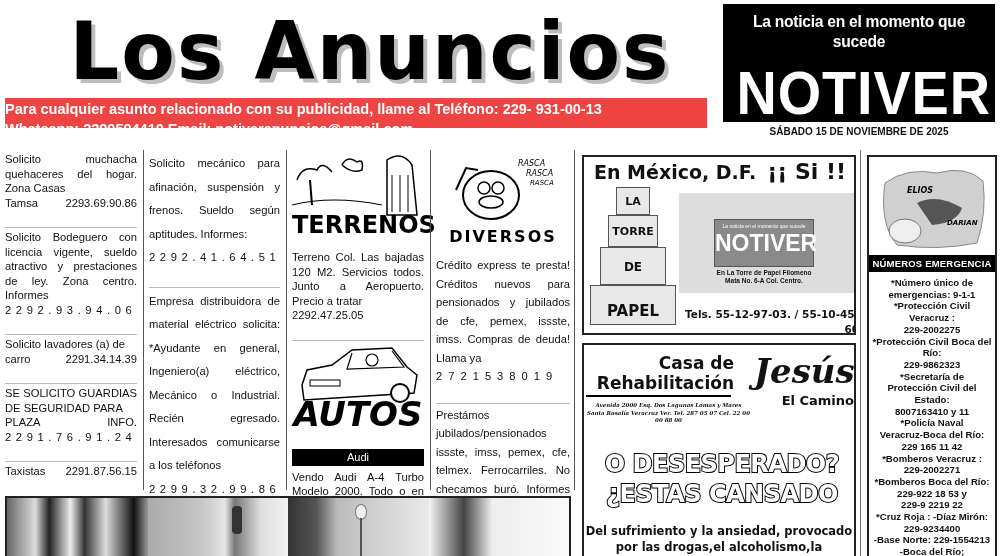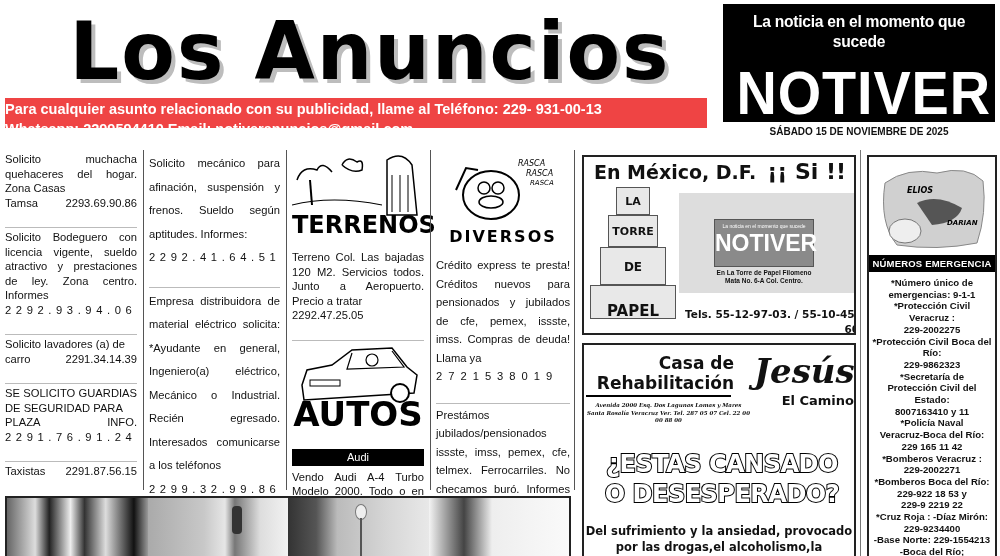--- a/index.html
+++ b/index.html
@@ -177,21 +177,21 @@
   </div>
 
   <div class="section-art" style="height:104px; margin-top:4px;">
     <svg width="132" height="62" viewBox="0 0 132 62">
       <path d="M10 40 L15 25 L40 20 L60 5 L100 3 L115 22 L125 30 L122 48 L12 55 Z" fill="#fff" stroke="#000" stroke-width="1.5"></path>
       <path d="M60 8 L55 24 L112 22 L100 6" fill="none" stroke="#000" stroke-width="1.2"></path>
       <circle cx="80" cy="15" r="6" fill="#fff" stroke="#000" stroke-width="1.2"></circle>
       <ellipse cx="108" cy="48" rx="9" ry="9" fill="#fff" stroke="#000" stroke-width="2"></ellipse>
       <rect x="18" y="35" width="30" height="6" fill="none" stroke="#000"></rect>
     </svg>
-    <div class="section-word" style="top:62px; font-size:34px;">AUTOS</div>
+    <div class="section-word" style="top:62px; font-size:34px;font-style:italic;">AUTOS</div>
   </div>
   <div class="audi-bar">Audi</div>
   <div class="ad">
     <span>Vendo Audi A-4 Turbo Modelo 2000. Todo o en partes $30,000 falla motor</span>
     <div>2291.76.91.17</div>
   </div>
 </div>
 <div class="col-sep" style="left:430px;"></div>
 
 <div class="col col4" style="left:436px; width:134px;">
@@ -220,21 +220,21 @@
 </div>
 <div class="col-sep" style="left:574px;"></div>
 
 <div class="ad-box" style="left:582px; top:155px; width:274px; height:180px;">
   <div class="torre-title">En México, D.F.</div>
   <div class="torre-si">¡¡ Si !!</div>
   <div class="tower">
     <div class="tower-tier" style="left:22px; top:0; width:34px; height:28px; font-size:11px; line-height:28px;">LA</div>
     <div class="tower-tier" style="left:14px; top:28px; width:50px; height:32px; font-size:11px; line-height:32px;">TORRE</div>
     <div class="tower-tier" style="left:6px; top:60px; width:66px; height:38px; font-size:12px; line-height:38px;">DE</div>
-    <div class="tower-tier" style="left:-4px; top:98px; width:86px; height:34px; font-size:15px; line-height:50px;text-align:center;">PAPEL</div>
+    <div class="tower-tier" style="left:-4px; top:98px; width:86px; height:40px; font-size:15px; line-height:50px;text-align:center;">PAPEL</div>
   </div>
   <div class="paper-collage">
     <div class="mini-notiver">
       <div class="tag">La noticia en el momento que sucede</div>
       <div class="nm">NOTIVER</div>
     </div>
     <div class="torre-addr" style="left:35px; top:76px;">En La Torre de Papel Filomeno Mata No. 6-A Col. Centro.</div>
   </div>
   <div class="torre-tels">
     <div>Tels. 55-12-97-03. / 55-10-45-60</div>
@@ -245,22 +245,22 @@
 <div class="ad-box" style="left:582px; top:343px; width:274px; height:220px;">
   <div class="rehab-title">
     <div>Casa de</div>
     <div>Rehabilitación</div>
   </div>
   <div class="rehab-rule"></div>
   <div class="rehab-addr">Avenida 2000 Esq. Dos Lagunas Lomas y Mares Santa Rosalía Veracruz Ver. Tel. 287 05 07 Cel. 22 00 00 88 00</div>
   <div class="jesus">Jesús</div>
   <div class="el-camino">El Camino</div>
   <div class="estas">
+    <div>O DESESPERADO?</div>
     <div>¿ESTAS CANSADO</div>
-    <div>O DESESPERADO?</div>
   </div>
   <div class="rehab-body">
     <div>Del sufrimiento y la ansiedad, provocado</div>
     <div>por las drogas,el alcoholismo,la prostitución,</div>
   </div>
 </div>
 
 <div class="right-sep"></div>
 
 <div class="emerg-box">

